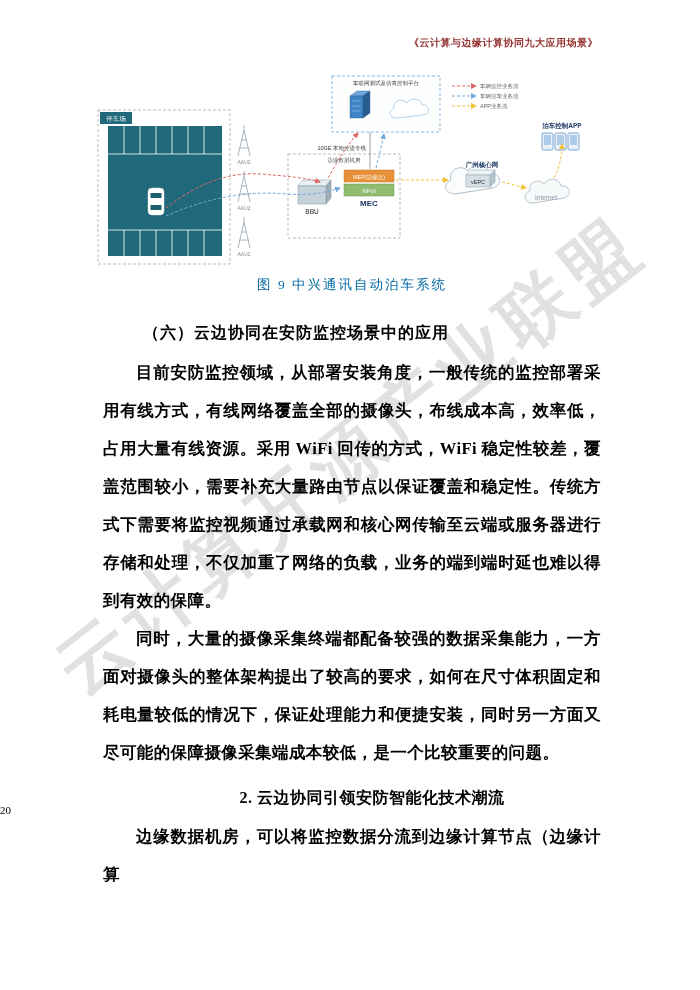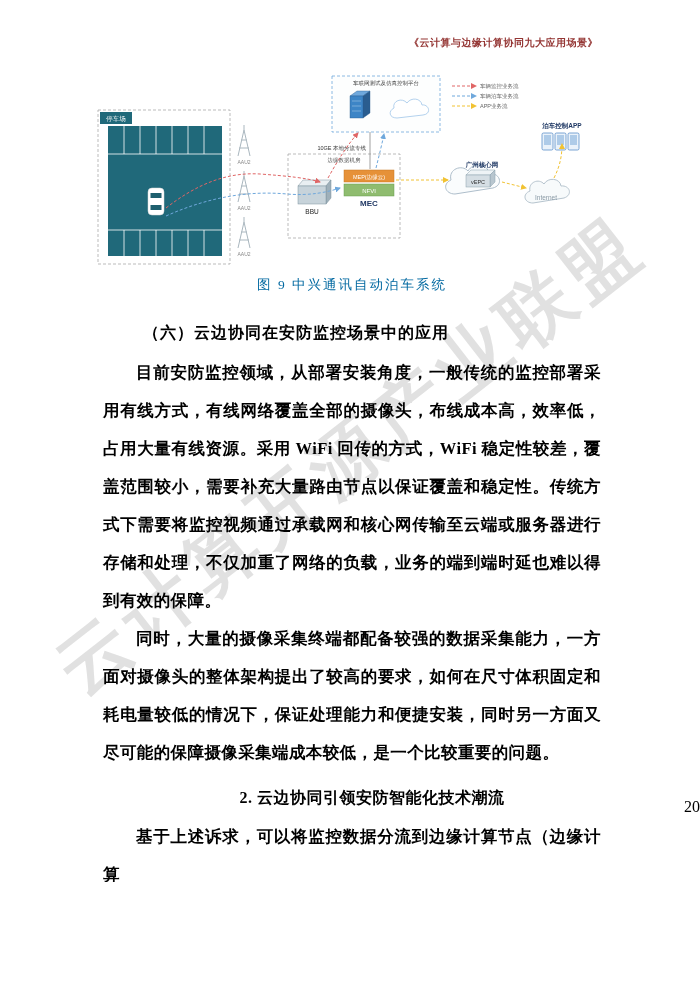--- a/index.html
+++ b/index.html
@@ -47,21 +47,21 @@
     font-size: 16px; font-weight: bold; letter-spacing: 0.5px;
     margin: 24px 0 0 40px; line-height: 24px;
   }
   p.body {
     font-size: 16.5px; line-height: 38px;
     text-align: justify; text-indent: 2em;
     margin: 8px 0 0 0; letter-spacing: 0.4px; font-weight: bold;
   }
   .page-number {
     position: absolute; bottom: 66px; left: 0; right: 0;
-    text-align: right; font-size: 16px; z-index: 2;
+    text-align: left; font-size: 11px; z-index: 2;
   }
 </style>
 </head>
 <body>
 
 <div class="page">
 
   <div class="header">
     <span>《云计算与边缘计算协同九大应用场景》</span>
   </div>
@@ -208,18 +208,18 @@
         </g>
       </svg>
       <figcaption>图 9  中兴通讯自动泊车系统</figcaption>
     </figure>
 
     <div class="text">
       <h2 class="section">（六）云边协同在安防监控场景中的应用</h2>
       <p class="body">目前安防监控领域，从部署安装角度，一般传统的监控部署采用有线方式，有线网络覆盖全部的摄像头，布线成本高，效率低，占用大量有线资源。采用 WiFi 回传的方式，WiFi 稳定性较差，覆盖范围较小，需要补充大量路由节点以保证覆盖和稳定性。传统方式下需要将监控视频通过承载网和核心网传输至云端或服务器进行存储和处理，不仅加重了网络的负载，业务的端到端时延也难以得到有效的保障。</p>
       <p class="body" style="margin-top:0;">同时，大量的摄像采集终端都配备较强的数据采集能力，一方面对摄像头的整体架构提出了较高的要求，如何在尺寸体积固定和耗电量较低的情况下，保证处理能力和便捷安装，同时另一方面又尽可能的保障摄像采集端成本较低，是一个比较重要的问题。</p>
       <h3 class="sub" style="margin-top:14px;text-align:center;">2. 云边协同引领安防智能化技术潮流</h3>
-      <p class="body">基于上述诉求，可以将监控数据分流到边缘计算节点（边缘计算</p>
+      <p class="body">边缘数据机房，可以将监控数据分流到边缘计算节点（边缘计算</p>
     </div>
   </div>
 
   <div class="page-number">20</div>
 </div>
 
 </body></html>

